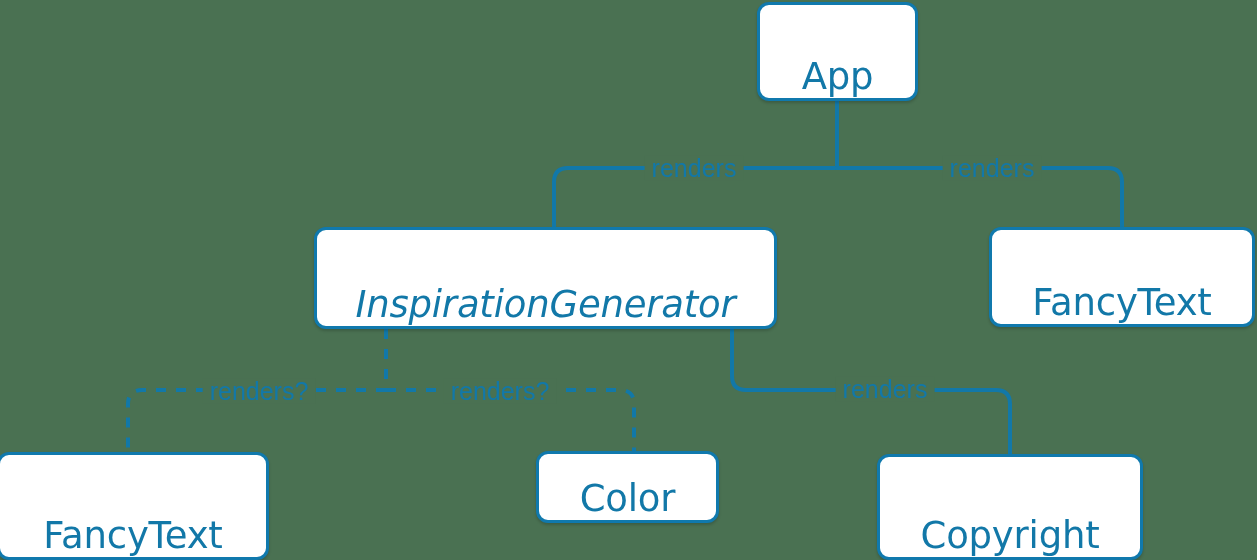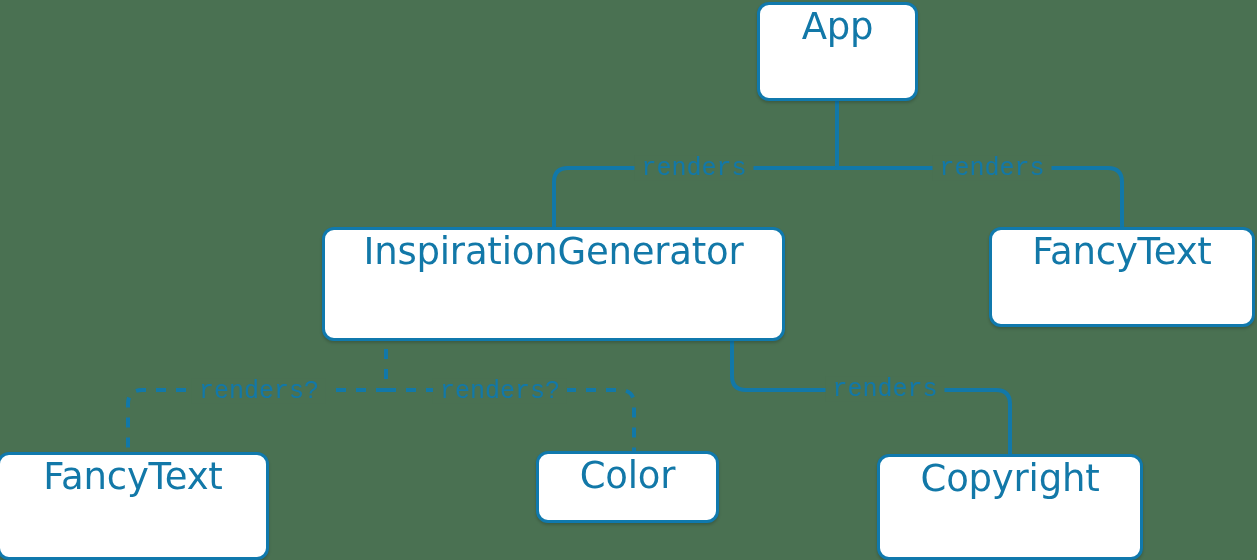--- a/index.html
+++ b/index.html
@@ -22,46 +22,46 @@
     width: 1257px;
     height: 560px;
   }
   .node {
     position: absolute;
     background: #ffffff;
     border: 3px solid #1079ad;
     border-radius: 12px;
     box-sizing: border-box;
     display: flex;
-    align-items: flex-start;
+    align-items: flex-end;
     justify-content: center;
     box-shadow: 0 2px 3px rgba(0,0,0,0.18);
   }
   .node-label {
     color: #1278a8;
     font-size: 37px;
     font-family: "DejaVu Sans", sans-serif;
     letter-spacing: -0.2px;
     white-space: nowrap;
   }
   .edge-label {
     position: absolute;
     color: #1278a8;
     font-size: 25px;
-    font-family: Liberation Mono, monospace;
+    font-family: Liberation Sans, sans-serif;
     white-space: nowrap;
     transform: translate(-50%, -50%);
     background: #4a7152;
     padding: 0 7px;
     line-height: 1;
     text-align: center;
   }
   
   #node-app          { left: 757px;  top: 2px;   width: 161px; height: 99px; }
-  #node-inspiration  { left: 322px;  top: 227px; width: 463px; height: 114px; }
+  #node-inspiration  { left: 314px;  top: 227px; width: 463px; height: 102px; font-style: italic; }
   #node-fancytext-r  { left: 989px;  top: 227px; width: 266px; height: 100px; }
   #node-fancytext-l  { left: -3px;   top: 452px; width: 272px; height: 108px; }
   #node-color        { left: 536px;  top: 451px; width: 183px; height: 72px; }
   #node-copyright    { left: 877px;  top: 454px; width: 266px; height: 106px; }
   
   #label-app-inspiration { left: 694px; top: 168px; }
   #label-app-fancytext   { left: 992px; top: 168px; }
   #label-ig-fancytext    { left: 259px; top: 391px; }
   #label-ig-color        { left: 500px; top: 391px; }
   #label-ig-copyright    { left: 885px; top: 389px; }

